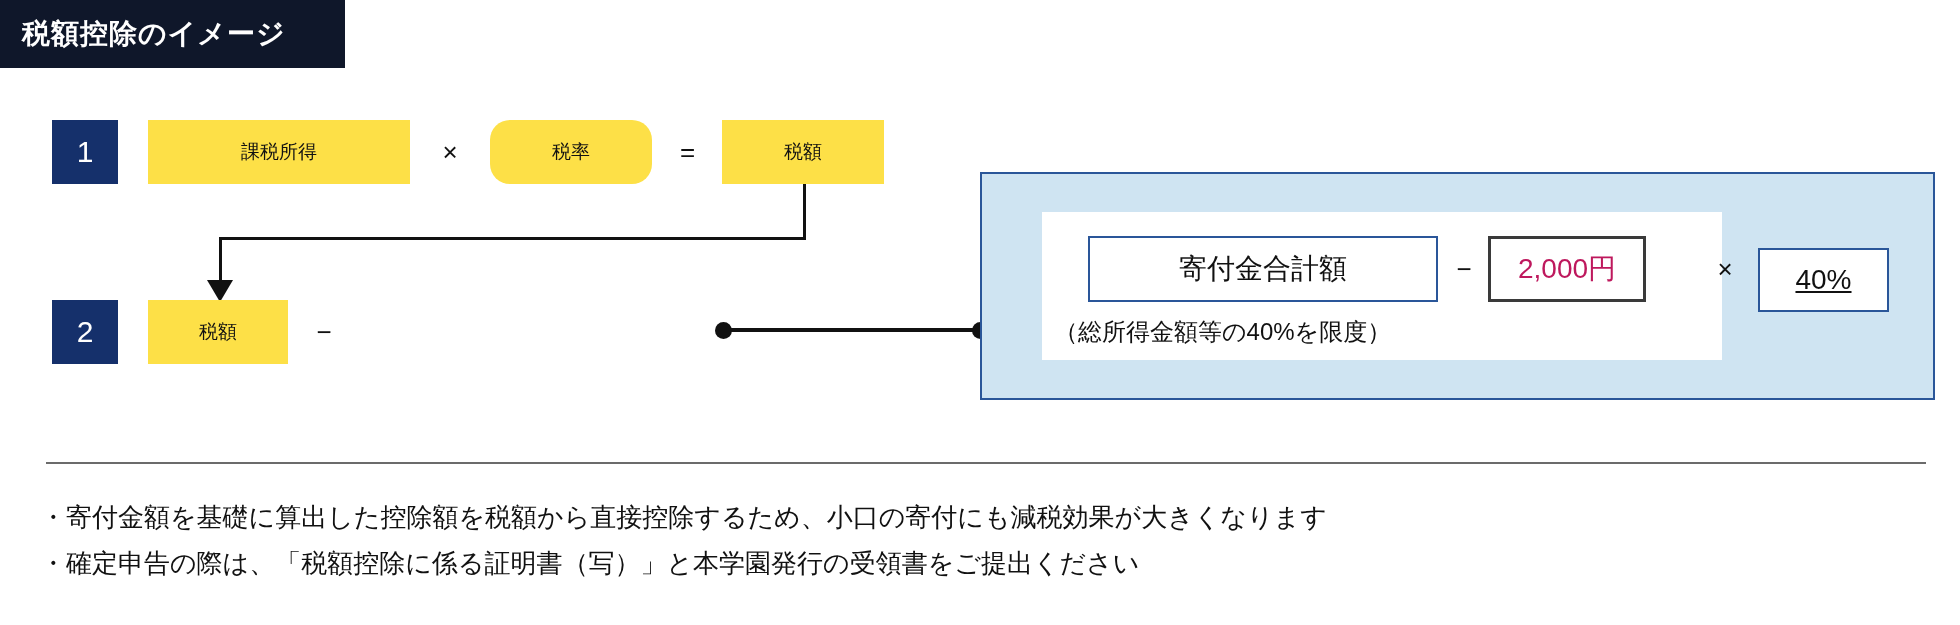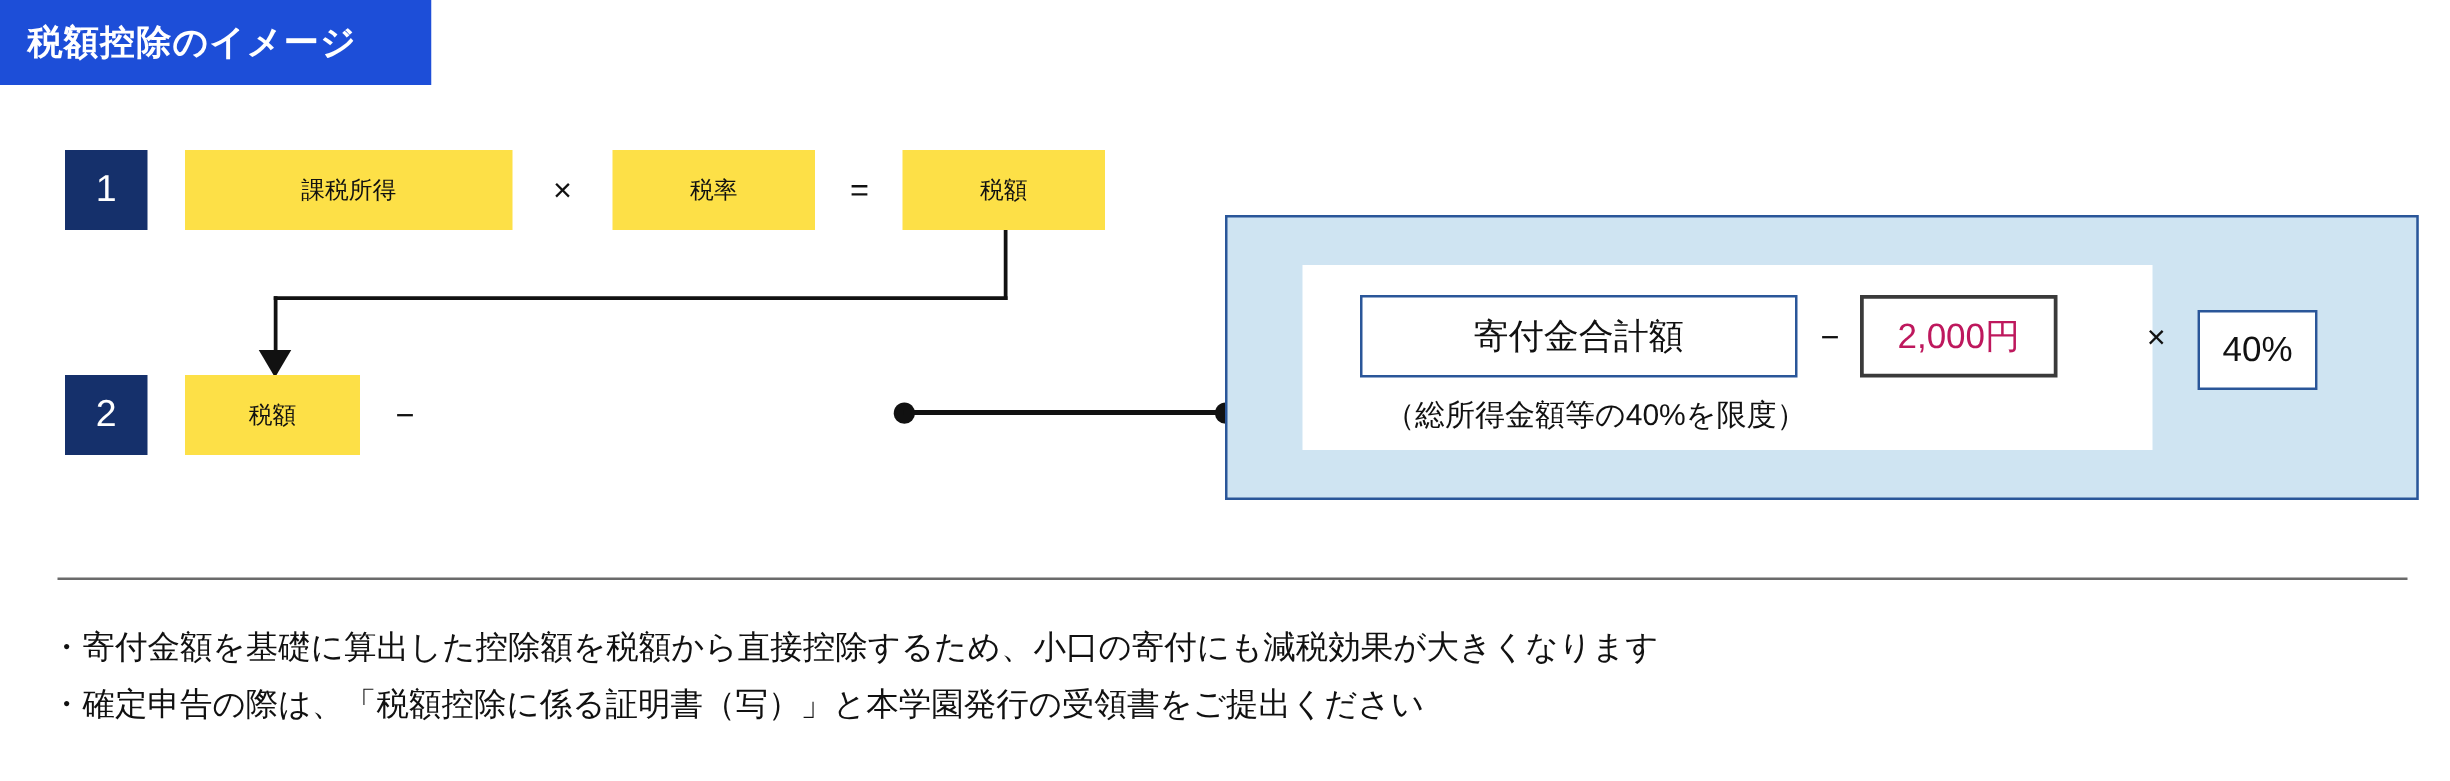--- a/index.html
+++ b/index.html
@@ -9,21 +9,21 @@
     font-family: "Liberation Sans", "DejaVu Sans", sans-serif;
     color: #1a1a1a;
     overflow: hidden;
   }
   .page { position: relative; width: 1960px; height: 625px; background:#fff; }
 
   
   .title-banner {
     position: absolute; left: 0; top: 0;
     width: 345px; height: 68px;
-    background: #1d4ed8;
+    background: #0f172a;
     display: flex; align-items: center;
   }
   .title-banner .title-text {
     color: #ffffff;
     font-size: 28px;
     font-weight: bold;
     letter-spacing: 1px;
     padding-left: 22px;
   }
 
@@ -122,21 +122,21 @@
   <div class="title-banner">
     <span class="title-text">税額控除のイメージ</span>
   </div>
 
   <div class="num-badge" style="left:52px; top:120px;">1</div>
 
   <div class="tile" style="left:148px; top:120px; width:262px; height:64px;">課税所得</div>
 
   <div class="op" style="left:420px; top:120px; width:60px; height:64px;">×</div>
 
-  <div class="tile" style="left:490px; top:120px; width:162px; height:64px;">税率</div>
+  <div class="tile" style="left:490px; top:120px; width:162px; height:64px;border-radius:20px;">税率</div>
 
   <div class="op" style="left:660px; top:120px; width:55px; height:64px;">=</div>
 
   <div class="tile" style="left:722px; top:120px; width:162px; height:64px;">税額</div>
 
   <div class="arrow-v" style="left:803px; top:184px; height:56px;"></div>
   <div class="arrow-h" style="left:219px; top:237px; width:587px;"></div>
   <div class="arrow-v" style="left:219px; top:237px; height:47px;"></div>
   <div class="arrow-head" style="left:207px; top:280px;"></div>
 
@@ -156,25 +156,25 @@
 
     <div class="panel-inner" style="left:60px; top:38px; width:680px; height:148px;"></div>
   </div>
 
   <div class="box-navy" style="left:1088px; top:236px; width:350px; height:66px;">寄付金合計額</div>
 
   <div class="op" style="left:1440px; top:236px; width:48px; height:66px;">−</div>
 
   <div class="box-dark" style="left:1488px; top:236px; width:158px; height:66px;">2,000円</div>
 
-  <div class="caption" style="left:1108px; top:316px;">（総所得金額等の40%を限度）</div>
+  <div class="caption" style="left:1054px; top:316px;">（総所得金額等の40%を限度）</div>
 
   <div class="op" style="left:1700px; top:236px; width:50px; height:66px;">×</div>
 
-  <div class="box-navy" style="left:1758px; top:248px; width:96px; height:64px;">40%</div>
+  <div class="box-navy" style="left:1758px; top:248px; width:131px; height:64px;text-decoration:underline;">40%</div>
 
   <div class="divider" style="left:46px; top:462px; width:1880px;"></div>
 
   <div class="note" style="left:40px; top:546px;">・確定申告の際は、「税額控除に係る証明書（写）」と本学園発行の受領書をご提出ください</div>
 
   <div class="note" style="left:40px; top:500px;">・寄付金額を基礎に算出した控除額を税額から直接控除するため、小口の寄付にも減税効果が大きくなります</div>
 
 </div>
 
 </body></html>

